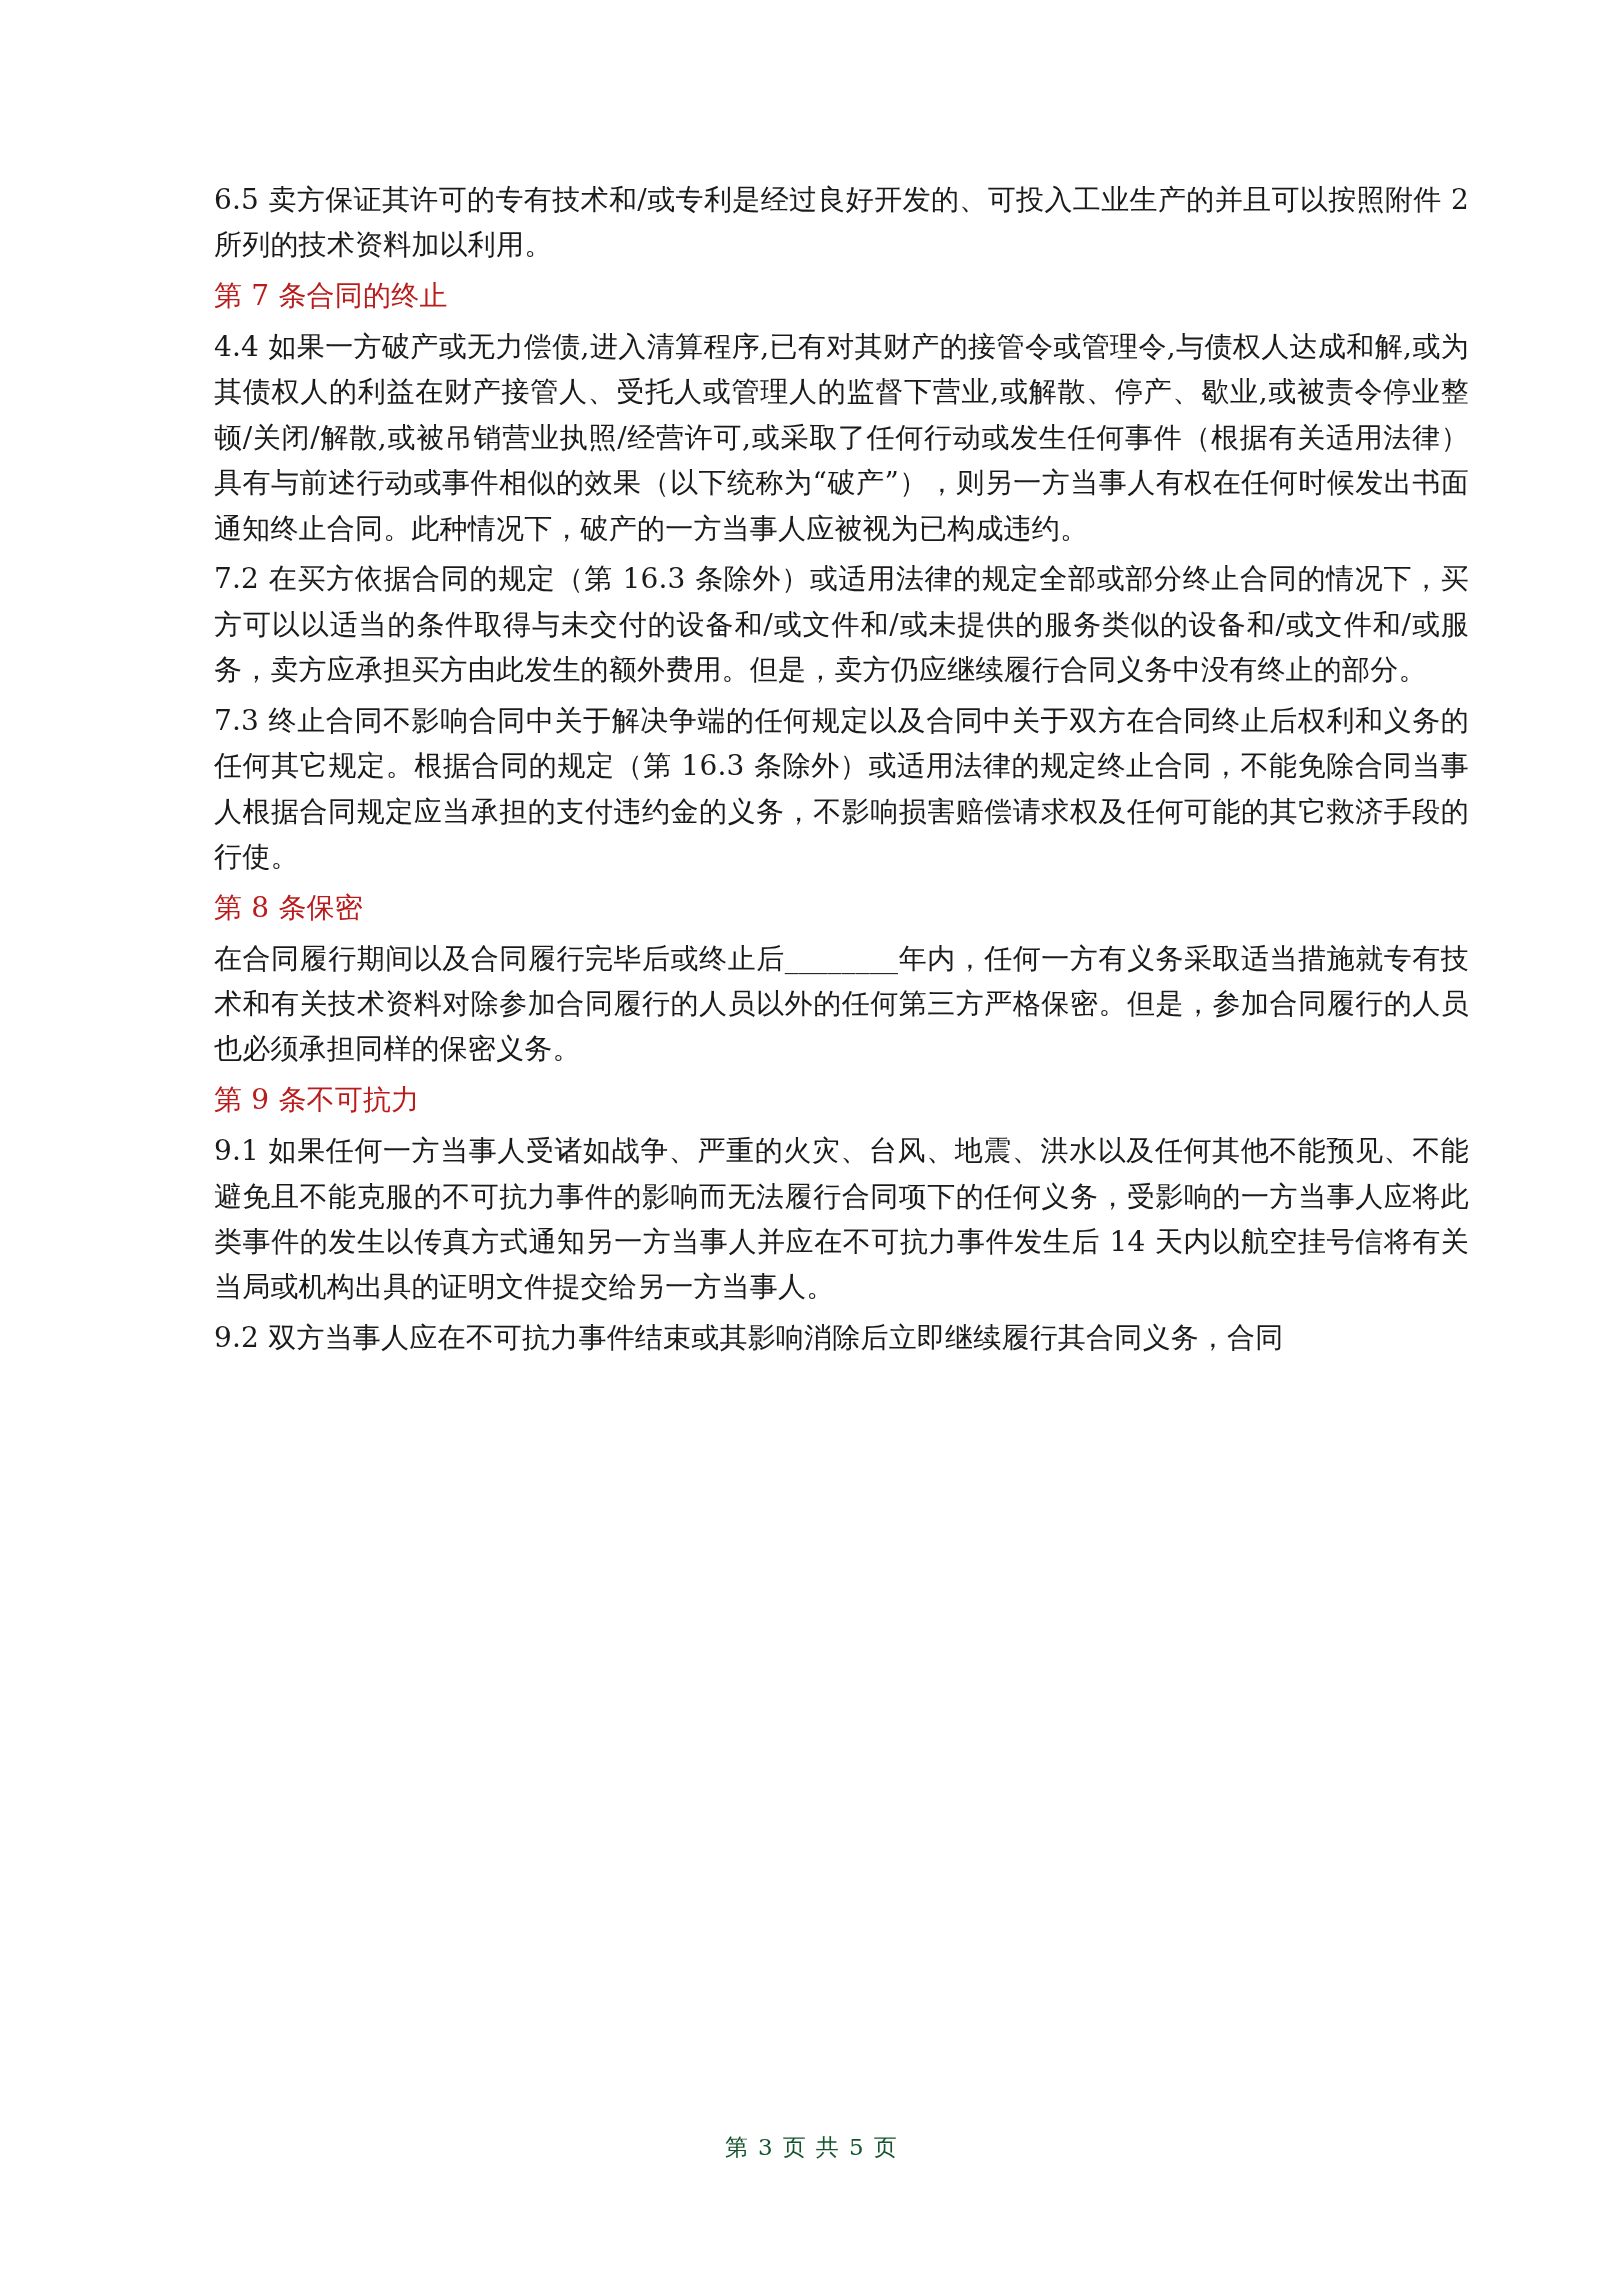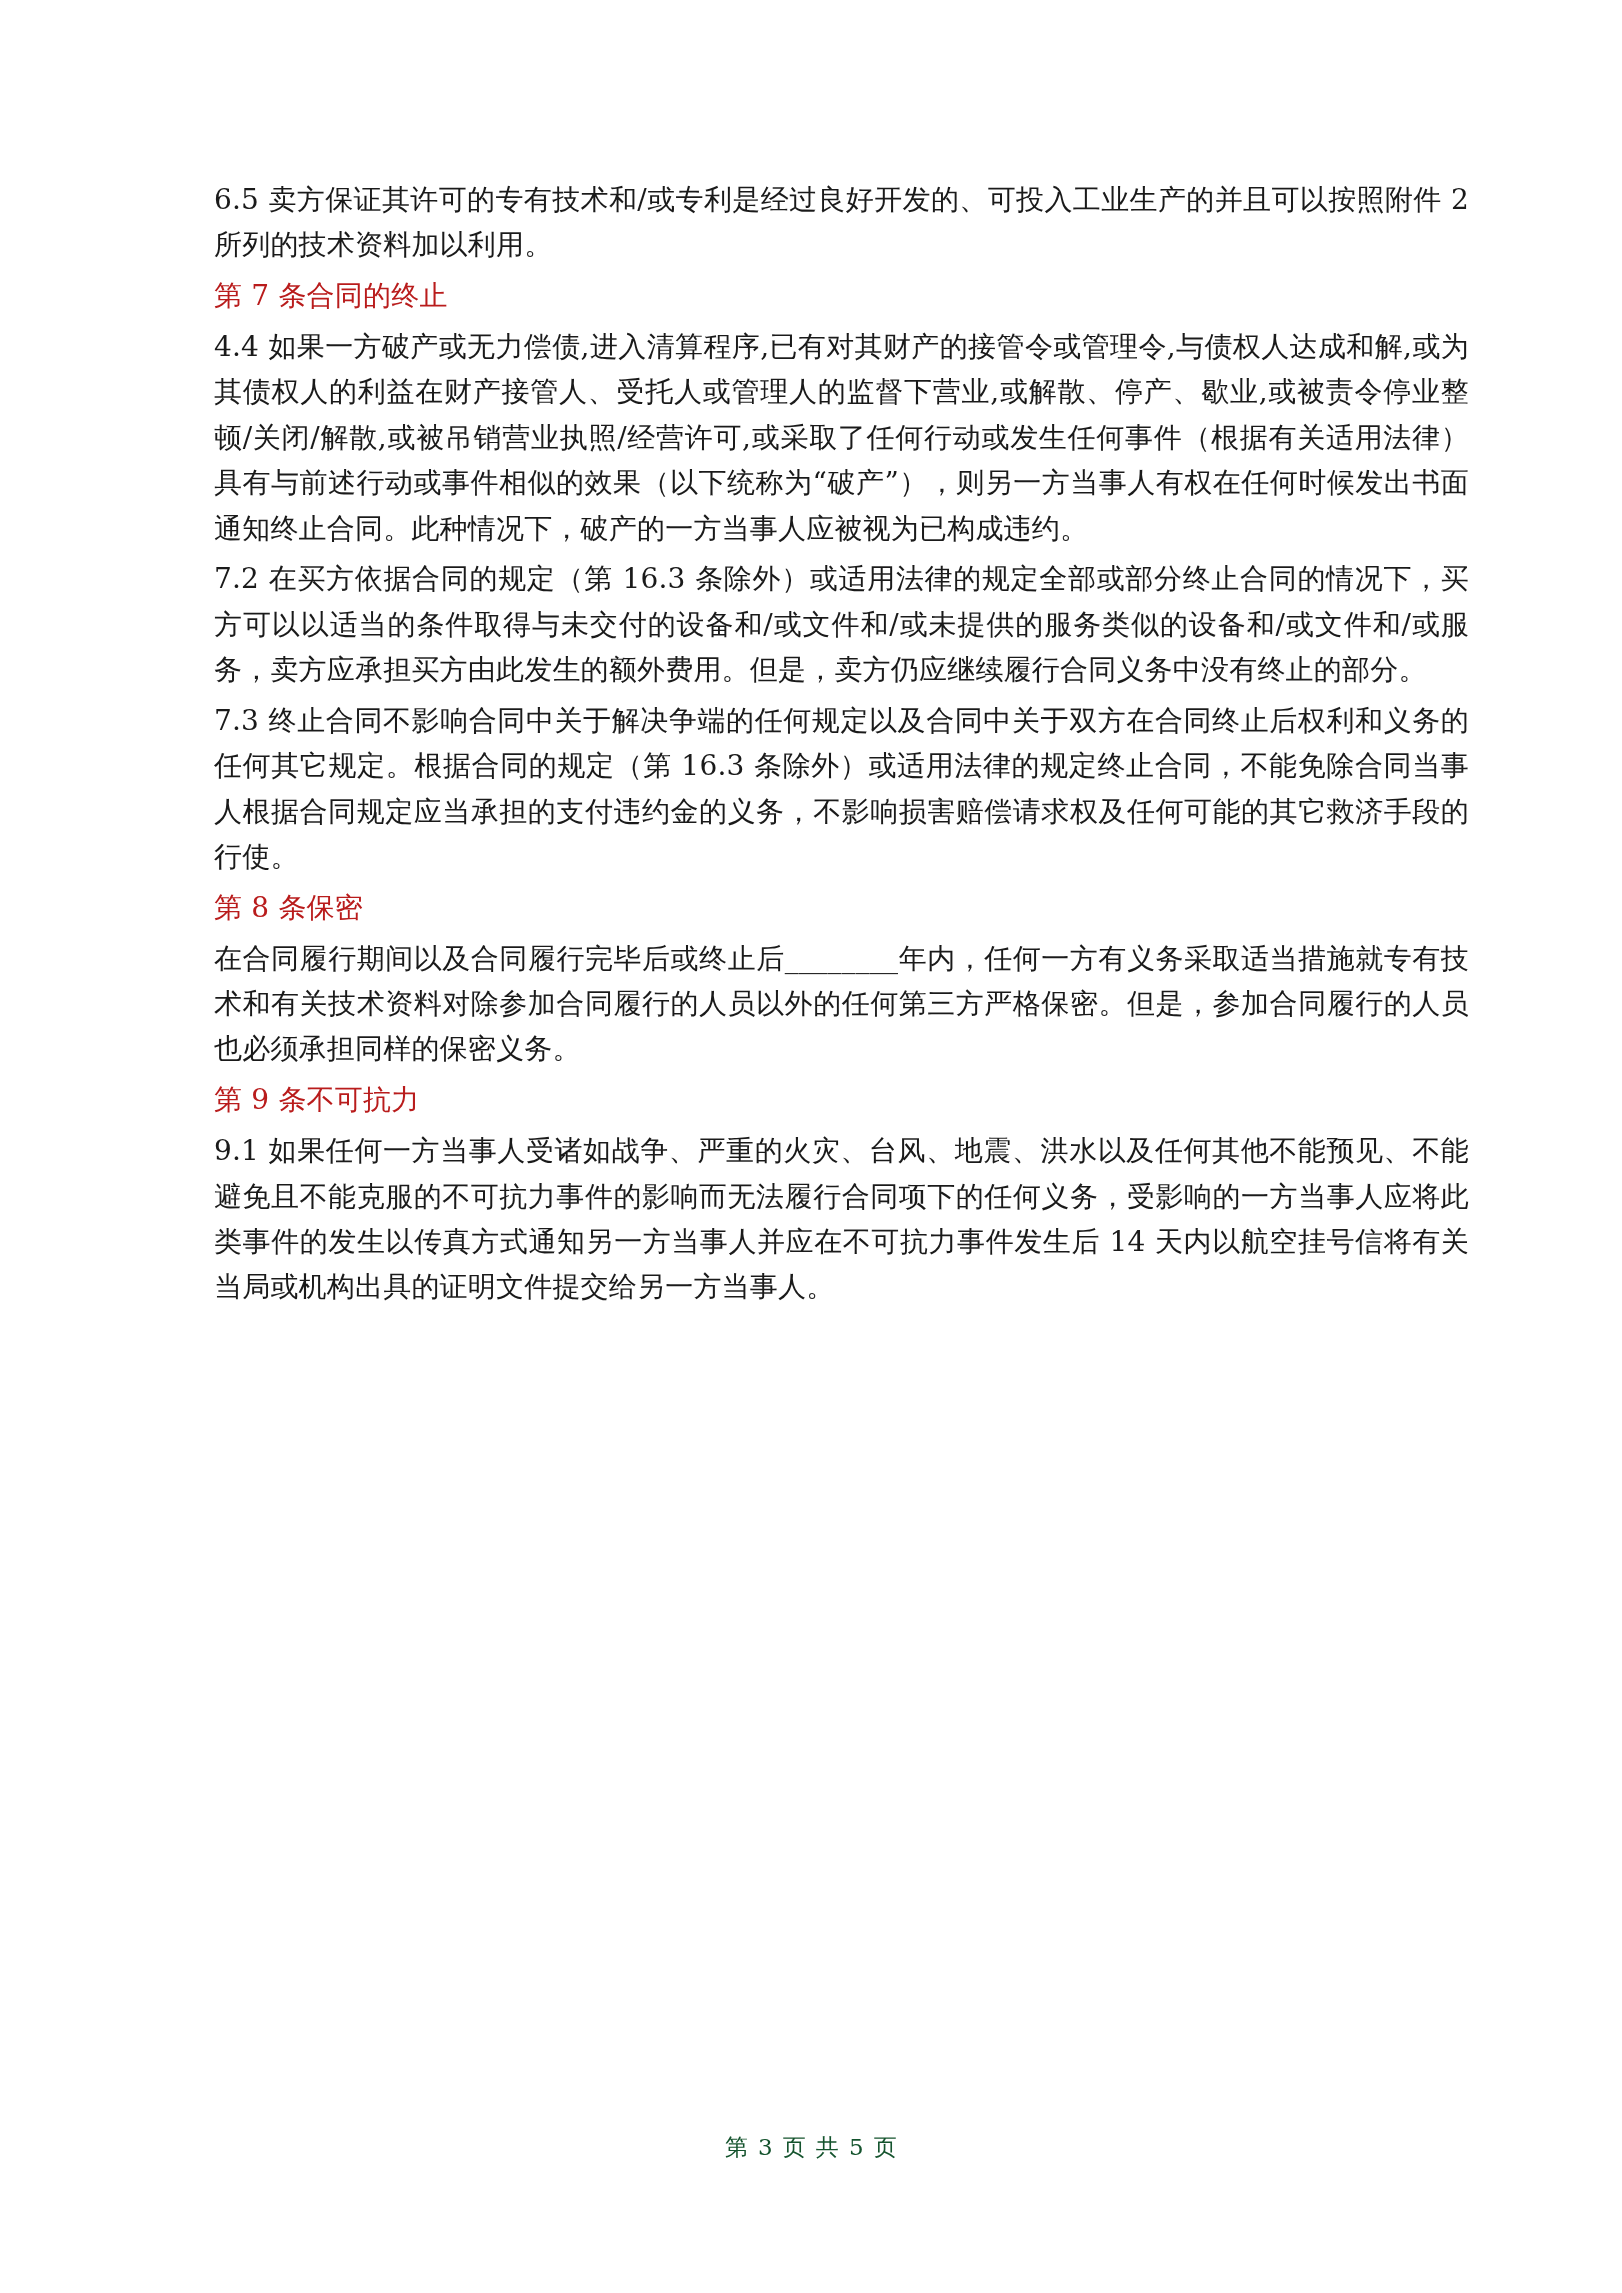--- a/index.html
+++ b/index.html
@@ -63,19 +63,20 @@
 
     <p class="para">6.5 卖方保证其许可的专有技术和/或专利是经过良好开发的、可投入工业生产的并且可以按照附件 2 所列的技术资料加以利用。</p>
     <p class="heading">第 7 条合同的终止</p>
     <p class="para">4.4 如果一方破产或无力偿债,进入清算程序,已有对其财产的接管令或管理令,与债权人达成和解,或为其债权人的利益在财产接管人、受托人或管理人的监督下营业,或解散、停产、歇业,或被责令停业整顿/关闭/解散,或被吊销营业执照/经营许可,或采取了任何行动或发生任何事件（根据有关适用法律）具有与前述行动或事件相似的效果（以下统称为“破产”），则另一方当事人有权在任何时候发出书面通知终止合同。此种情况下，破产的一方当事人应被视为已构成违约。</p>
     <p class="para">7.2 在买方依据合同的规定（第 16.3 条除外）或适用法律的规定全部或部分终止合同的情况下，买方可以以适当的条件取得与未交付的设备和/或文件和/或未提供的服务类似的设备和/或文件和/或服务，卖方应承担买方由此发生的额外费用。但是，卖方仍应继续履行合同义务中没有终止的部分。</p>
     <p class="para">7.3 终止合同不影响合同中关于解决争端的任何规定以及合同中关于双方在合同终止后权利和义务的任何其它规定。根据合同的规定（第 16.3 条除外）或适用法律的规定终止合同，不能免除合同当事人根据合同规定应当承担的支付违约金的义务，不影响损害赔偿请求权及任何可能的其它救济手段的行使。</p>
     <p class="heading">第 8 条保密</p>
     <p class="para">在合同履行期间以及合同履行完毕后或终止后________年内，任何一方有义务采取适当措施就专有技术和有关技术资料对除参加合同履行的人员以外的任何第三方严格保密。但是，参加合同履行的人员也必须承担同样的保密义务。</p>
     <p class="heading">第 9 条不可抗力</p>
     <p class="para">9.1 如果任何一方当事人受诸如战争、严重的火灾、台风、地震、洪水以及任何其他不能预见、不能避免且不能克服的不可抗力事件的影响而无法履行合同项下的任何义务，受影响的一方当事人应将此类事件的发生以传真方式通知另一方当事人并应在不可抗力事件发生后 14 天内以航空挂号信将有关当局或机构出具的证明文件提交给另一方当事人。</p>
+    <p class="para">9.2 双方当事人应在不可抗力事件结束或其影响消除后立即继续履行其合同义务，合同</p>
 
   </div>
 
   <div class="footer">第 3 页 共 5 页</div>
 
 </div>
 
 
 </body></html>

